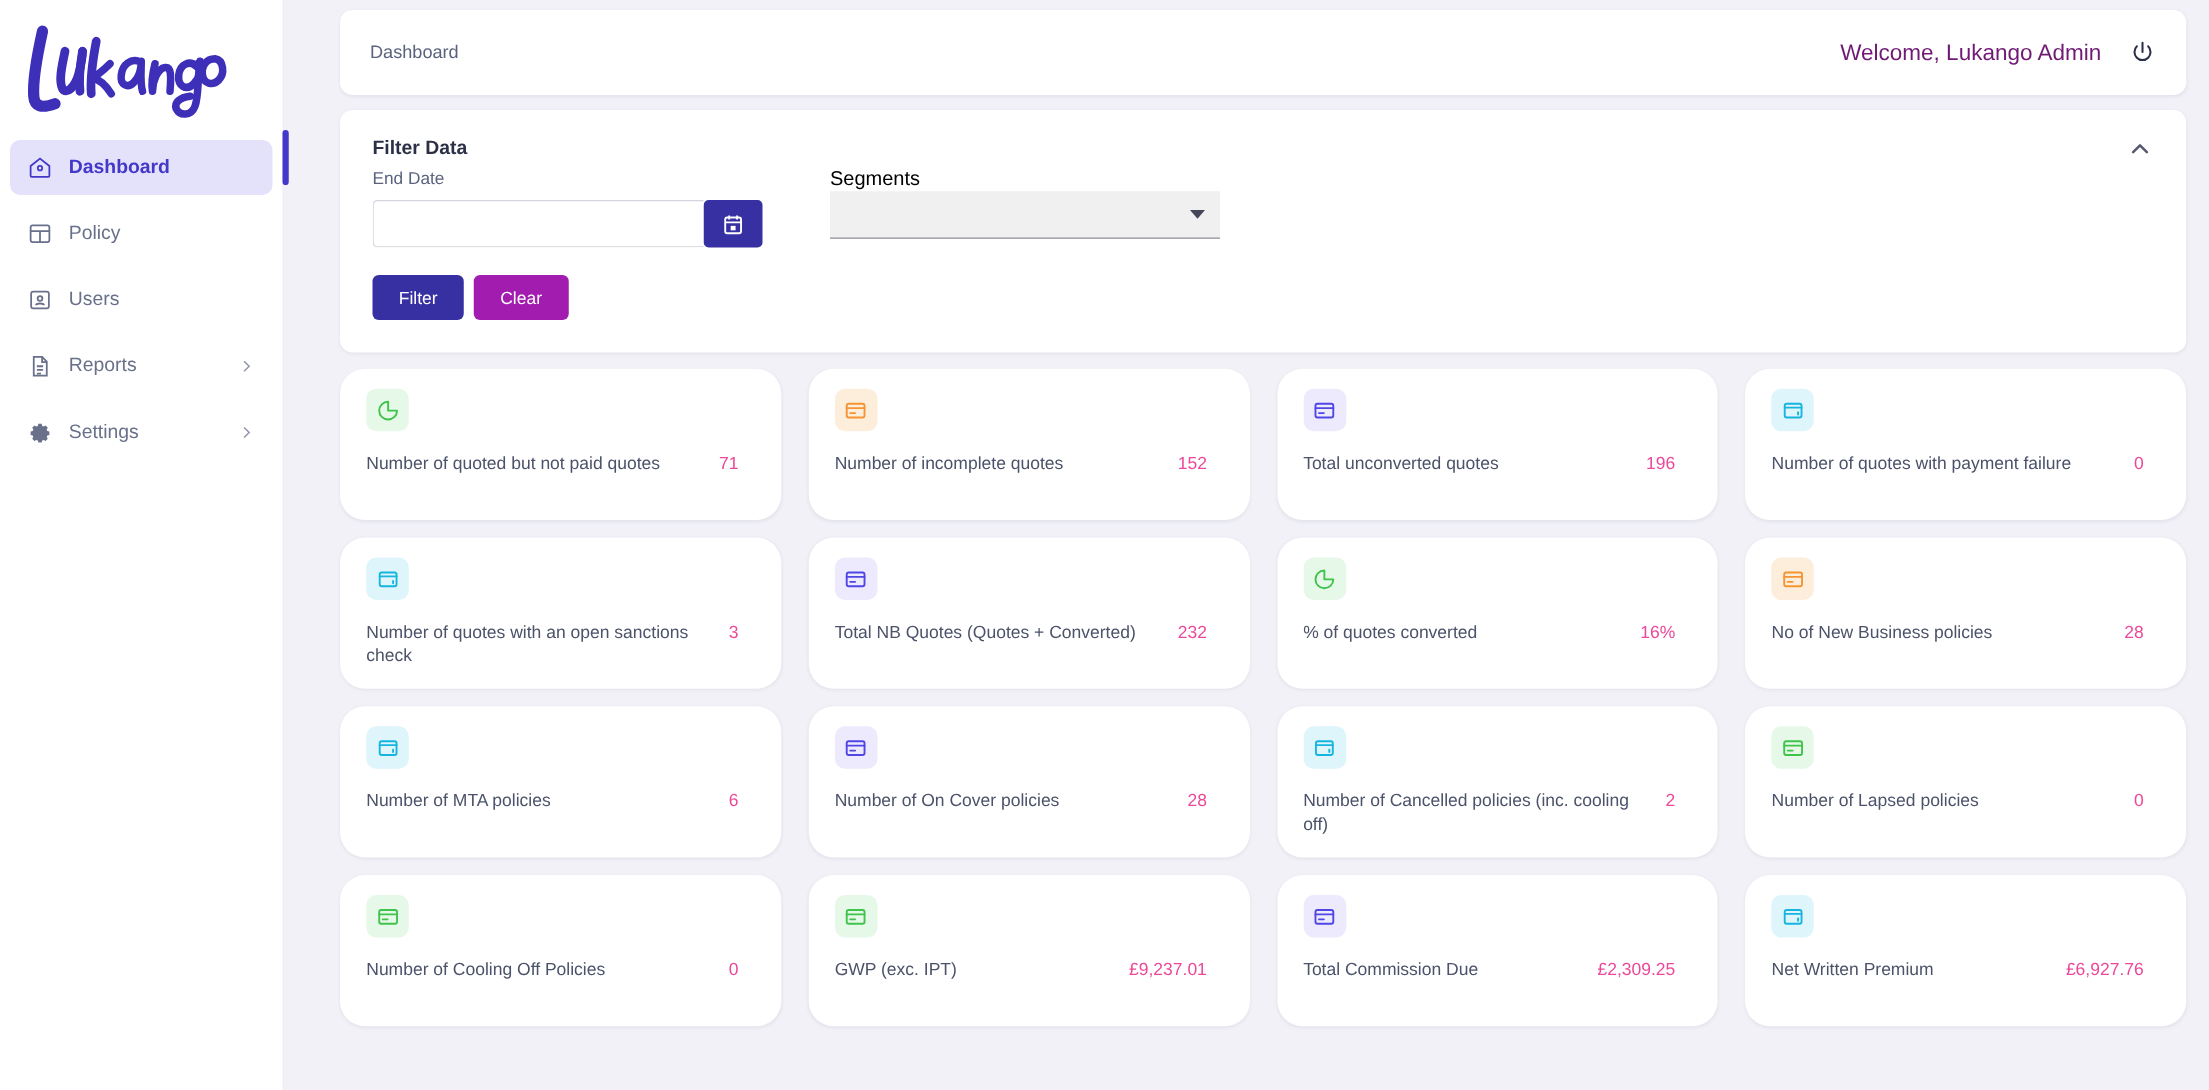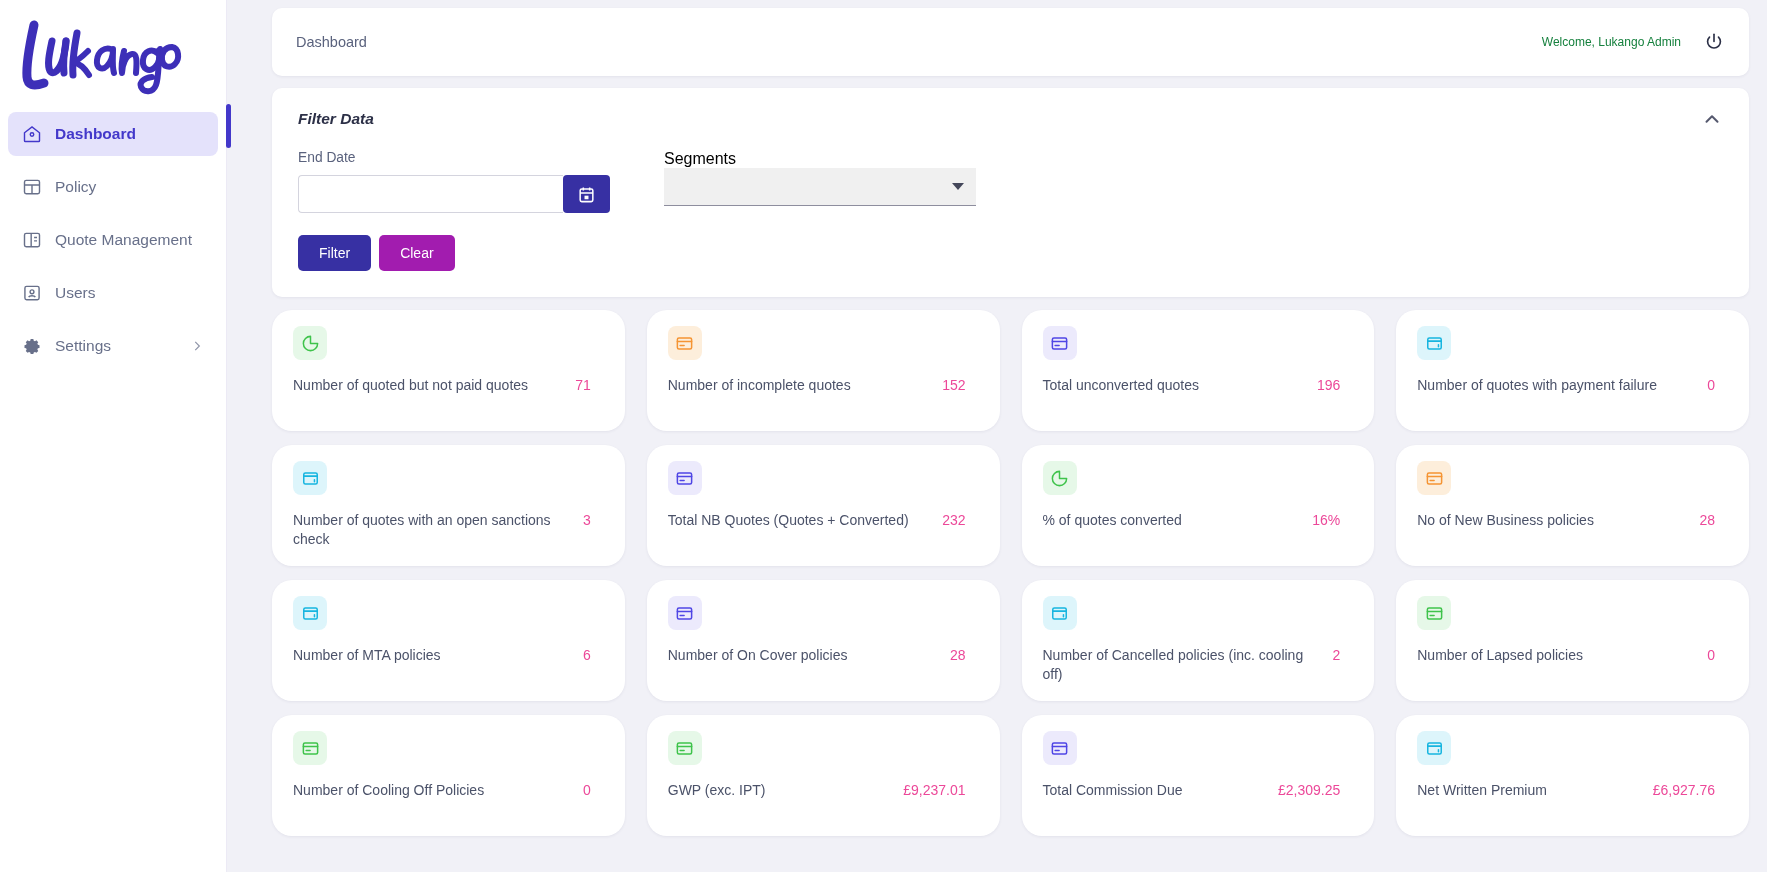--- a/index.html
+++ b/index.html
@@ -84,35 +84,34 @@
     padding: 0 24px 0 24px;
     margin-bottom: 12px;
   }
   .topbar .crumb { font-size: 14.5px; color: #5a627d; }
   .topbar .right {
     margin-left: auto;
     display: flex;
     align-items: center;
     gap: 22px;
   }
-  .topbar .welcome { font-size: 12px; color: #15803d; text-align: right; }
+  .topbar .welcome { font-size: 18px; color: #701a75; text-align: right; }
   .power-btn { width: 22px; height: 22px; cursor: pointer; display: block; }
 
   
   .filter {
     padding: 22px 26px 26px 26px;
     position: relative;
     margin-bottom: 13px;
   }
   .filter h2 {
     font-size: 15.5px;
     font-weight: 700;
     color: #2c3047;
-    margin-bottom: 22px;
-    font-style: italic;
+    margin-bottom: 7px;
   }
   .collapse-btn {
     position: absolute;
     top: 20px;
     right: 26px;
     width: 22px;
     height: 22px;
     cursor: pointer;
   }
   .fields { display: flex; align-items: flex-start; }
@@ -265,40 +264,40 @@
       </div>
 
       <div class="nav-item">
         <svg class="ico" viewBox="0 0 24 24" fill="none" stroke="currentColor" stroke-width="1.7">
           <rect x="3" y="4" width="18" height="16" rx="2"></rect>
             <path d="M3 9.5h18M12 9.5V20"></path>
         </svg>
         <span class="label">Policy</span>
       </div>
 
-      <div class="nav-item">
-        <svg class="ico" viewBox="0 0 24 24" fill="none" stroke="currentColor" stroke-width="1.7">
-          <rect x="3" y="4" width="18" height="16" rx="2"></rect>
-            <path d="M11 4v16M14.5 9h3.5M14.5 13h3.5"></path>
-        </svg>
-        <span class="label">Quote Management</span>
-        <svg class="chev" viewBox="0 0 24 24" fill="none" stroke="currentColor" stroke-width="2">
-            <path d="M9 5l7 7-7 7"></path>
-          </svg>
-      </div>
 
       <div class="nav-item">
         <svg class="ico" viewBox="0 0 24 24" fill="none" stroke="currentColor" stroke-width="1.7">
           <rect x="3.5" y="4" width="17" height="16" rx="2"></rect>
             <circle cx="12" cy="10.5" r="2.3"></circle>
             <path d="M8 17c1-2.2 7-2.2 8 0"></path>
         </svg>
         <span class="label">Users</span>
       </div>
 
+      <div class="nav-item">
+        <svg class="ico" viewBox="0 0 24 24" fill="none" stroke="currentColor" stroke-width="1.7">
+          <path d="M6 3h8l4.5 4.5V21H6z"></path>
+            <path d="M14 3v5h4.5M9 12h6M9 15.5h6M9 19h4"></path>
+        </svg>
+        <span class="label">Reports</span>
+        <svg class="chev" viewBox="0 0 24 24" fill="none" stroke="currentColor" stroke-width="2">
+            <path d="M9 5l7 7-7 7"></path>
+          </svg>
+      </div>
 
       <div class="nav-item">
         <svg class="ico" viewBox="0 0 24 24" fill="currentColor">
           <path d="M12 8.3a3.7 3.7 0 1 0 0 7.4 3.7 3.7 0 0 0 0-7.4zm9 5.1-2-.5a7.3 7.3 0 0 0-.6-1.5l1.1-1.7-2.2-2.2-1.7 1.1a7.3 7.3 0 0 0-1.5-.6l-.5-2h-3.2l-.5 2c-.5.15-1 .35-1.5.6L6.7 7.5 4.5 9.7l1.1 1.7c-.25.5-.45 1-.6 1.5l-2 .5v3.2l2 .5c.15.5.35 1 .6 1.5l-1.1 1.7 2.2 2.2 1.7-1.1c.5.25 1 .45 1.5.6l.5 2h3.2l.5-2c.5-.15 1-.35 1.5-.6l1.7 1.1 2.2-2.2-1.1-1.7c.25-.5.45-1 .6-1.5l2-.5z" transform="translate(0,-2.3)"></path>
         </svg>
         <span class="label">Settings</span>
         <svg class="chev" viewBox="0 0 24 24" fill="none" stroke="currentColor" stroke-width="2">
             <path d="M9 5l7 7-7 7"></path>
           </svg>
       </div>

